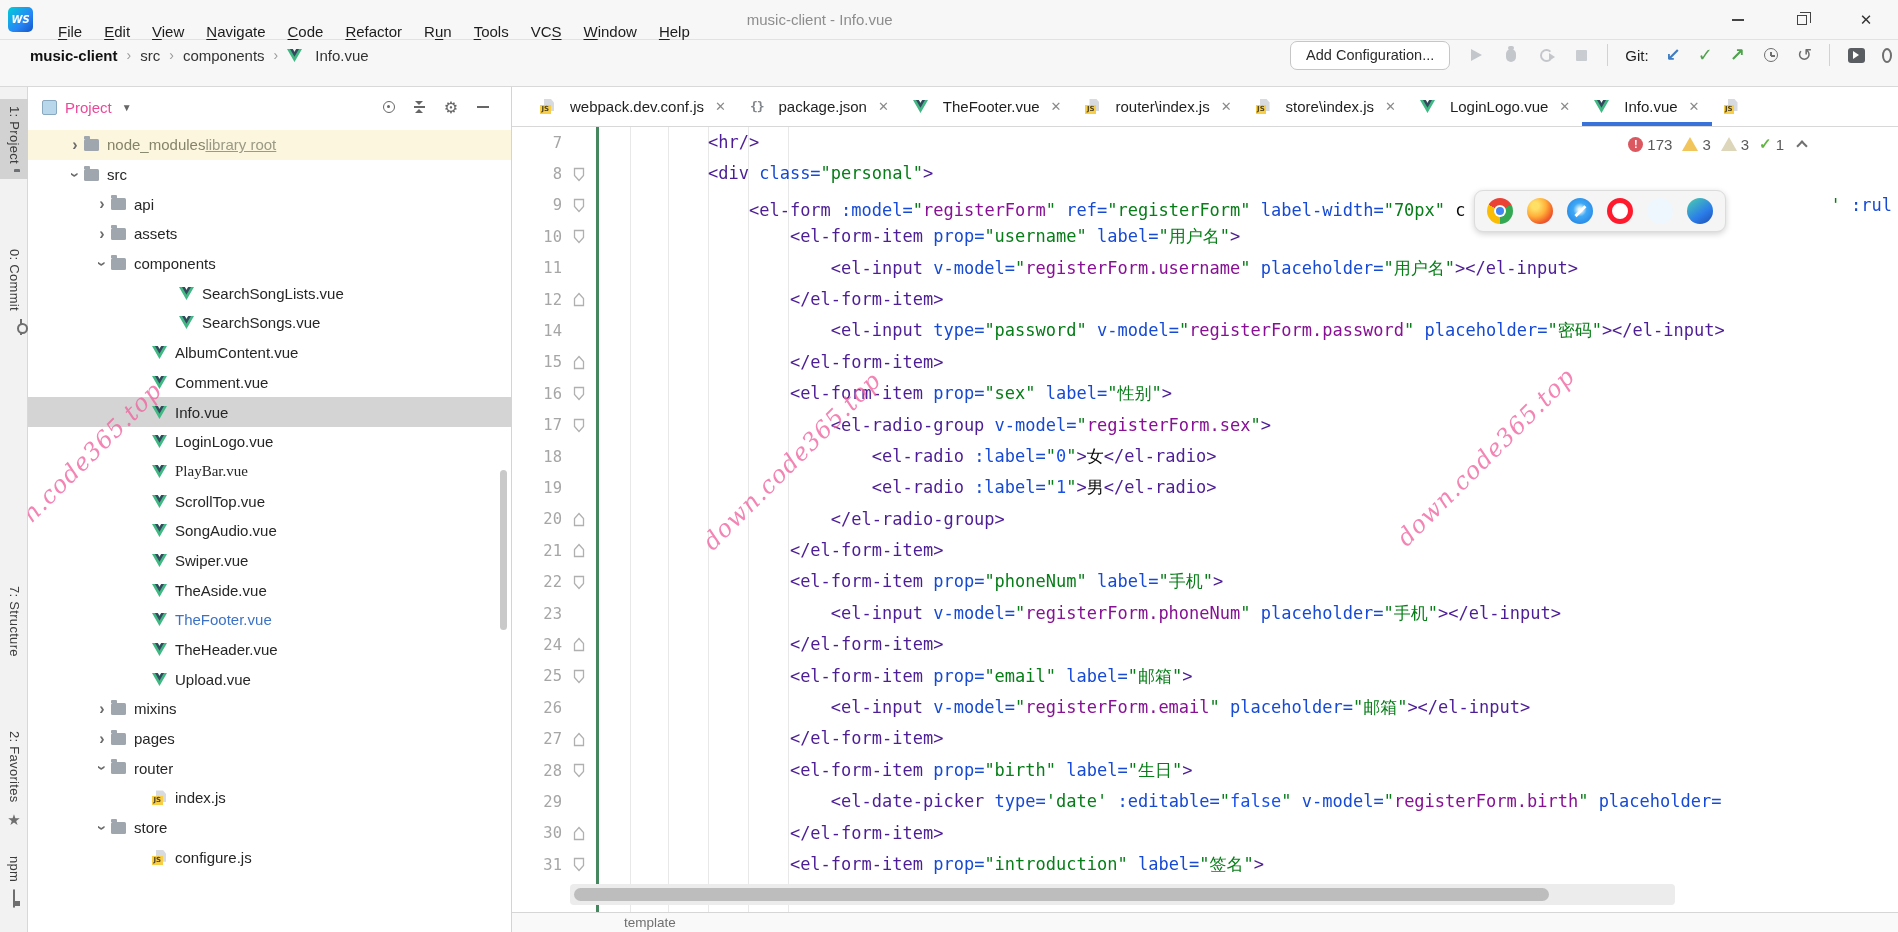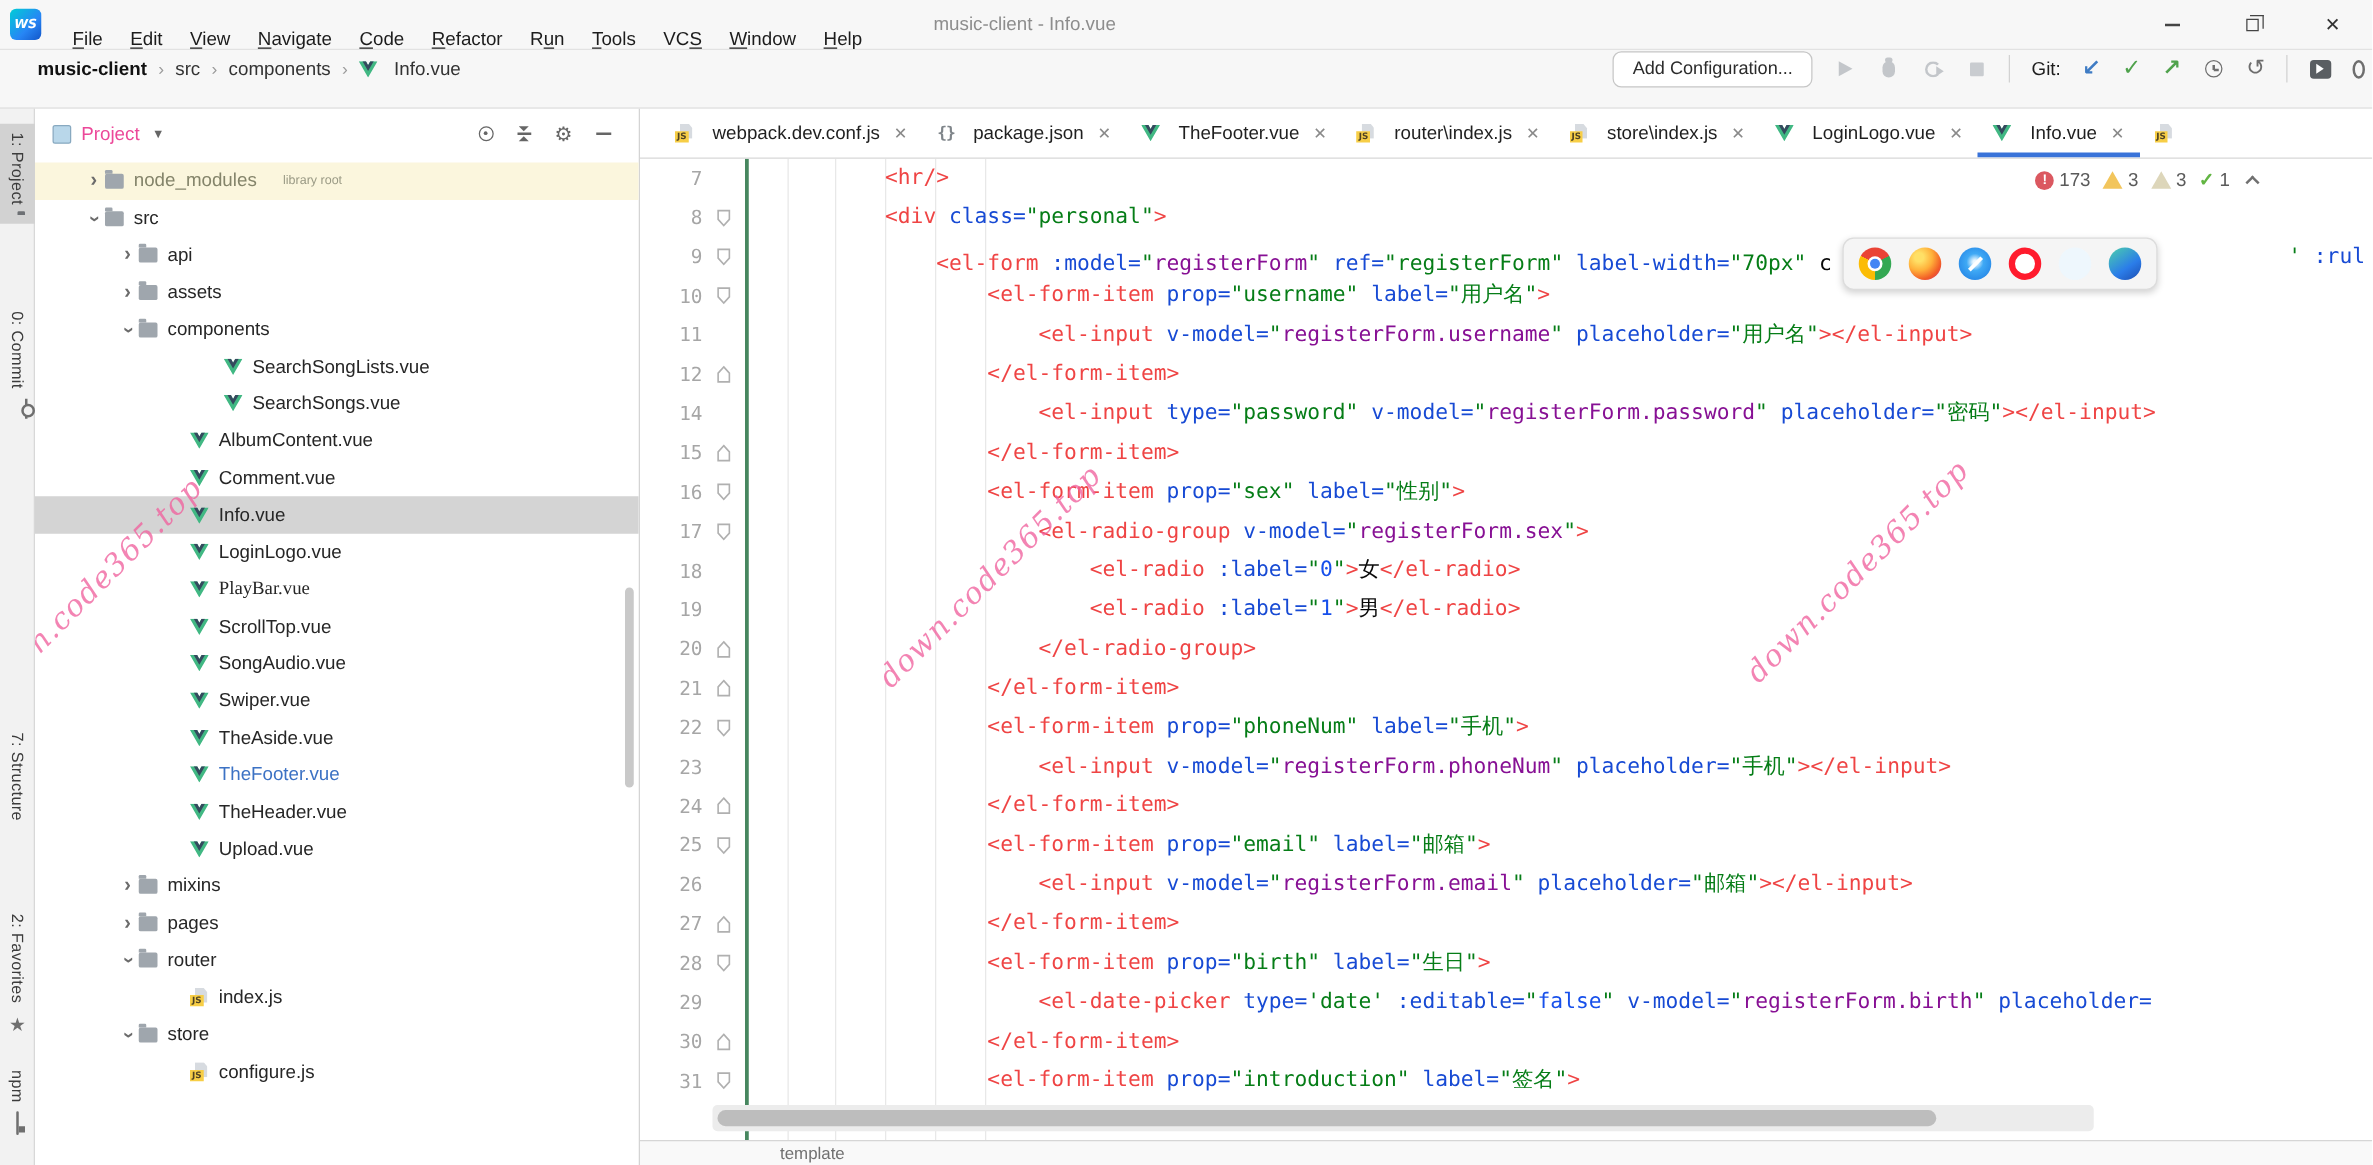--- a/index.html
+++ b/index.html
@@ -98,40 +98,40 @@
   .i-folder { width:15px; height:12px; background:#9fa6ad; border-radius:1.5px; position:relative; flex:none; margin-right:8px; }
   .i-folder::before { content:""; position:absolute; top:-3px; left:0; width:6px; height:3px; background:#9fa6ad; border-radius:1px 1px 0 0; }
   .i-vue { flex:none; margin-right:8px; }
   .i-js { width:15px; height:15px; position:relative; flex:none; margin-right:8px; }
   .i-js .pg { position:absolute; top:0; right:1px; width:10px; height:12px; background:#d7dbe0;
     clip-path:polygon(0 0,70% 0,100% 30%,100% 100%,0 100%); }
   .i-js .jsb { position:absolute; left:0; bottom:0; background:#f7ce46; color:#4e4224; font:bold 7px/9px "DejaVu Sans",sans-serif; padding:0 1.5px; }
   .i-json { font:bold 13px "DejaVu Sans Mono",monospace; color:#7f858a; letter-spacing:-1px; flex:none; margin-right:8px; }
   .t-label.olive { color:#84846a; }
   .t-label.blue { color:#3c72c4; }
-  .t-suffix { color:#9a9a85; margin-left:21px; font-size:10px; }
+  .t-suffix { color:#9a9a85; margin-left:0; font-size:15px;text-decoration:underline; }
   .tree-scroll { position:absolute; right:4px; top:383px; width:7px; height:160px; background:#c9c9c9; border-radius:4px; }
 
   
   .editor { position:relative; flex:1; background:#fff; overflow:hidden; display:flex; flex-direction:column; }
   .tabbar { height:40px; flex:none; border-bottom:1px solid #d8d8d8; display:flex; align-items:stretch; padding-left:16px; background:#fff; overflow:hidden; }
   .tab { display:flex; align-items:center; gap:7px; padding:0 12px; position:relative; font-size:15px; color:#1f1f1f; white-space:nowrap; }
   .tab.active::after { content:""; position:absolute; left:0; right:0; bottom:0; height:4px; background:#3973d9; }
   .tab .x { color:#8a8a8a; font-size:13px; margin-left:4px; }
   .tab.partial { padding-right:0; }
 
   .code-area { position:relative; height:785px; flex:none; overflow:hidden;
     font-family:"DejaVu Sans Mono",monospace; font-size:17px; }
   .iguide { position:absolute; top:0; bottom:0; width:1px; background:#e8e8e8; z-index:0; }
   .vcsbar { position:absolute; left:84px; top:0; bottom:0; width:3px; background:#47875f; z-index:1; }
   .cline { display:flex; height:31.4px; align-items:center; position:relative; z-index:2; }
   .ln { width:50px; flex:none; text-align:right; color:#a6a6a6; font-size:15.5px; }
   .foldc { width:34px; flex:none; display:flex; justify-content:center; align-items:center; }
   .codetext { flex:1; height:100%; line-height:31.4px; white-space:pre; position:relative; padding-left:112px; overflow:visible; }
-  .c-t { color:#ef4444; } .c-a { color:#174AD4; } .c-s { color:#067D17; }
+  .c-t { color:#4c1d95; } .c-a { color:#174AD4; } .c-s { color:#067D17; }
   .c-v { color:#871094; } .c-p { color:#080808; } .c-n2 { color:#1750EB; }
   .tail { position:absolute; right:6px; top:0; }
 
   .inspections { position:absolute; top:6px; right:86px; display:flex; align-items:center; gap:10px;
     font-family:"Liberation Sans",sans-serif; font-size:15px; color:#5a5a5a; z-index:6; background:rgba(255,255,255,.92); padding:2px 6px; }
   .insp-item { display:flex; align-items:center; gap:4px; }
   .err-ic { width:15px; height:15px; border-radius:50%; background:#db5860; color:#fff; font:bold 11px/15px "Liberation Sans",sans-serif; text-align:center; }
   .warn-ic { width:0; height:0; border-left:8px solid transparent; border-right:8px solid transparent; border-bottom:14px solid #f2c55c; }
   .warn-ic.weak { border-bottom-color:#ddd6ba; }
   .ok-ic { color:#62b543; font-weight:bold; font-size:15px; }

